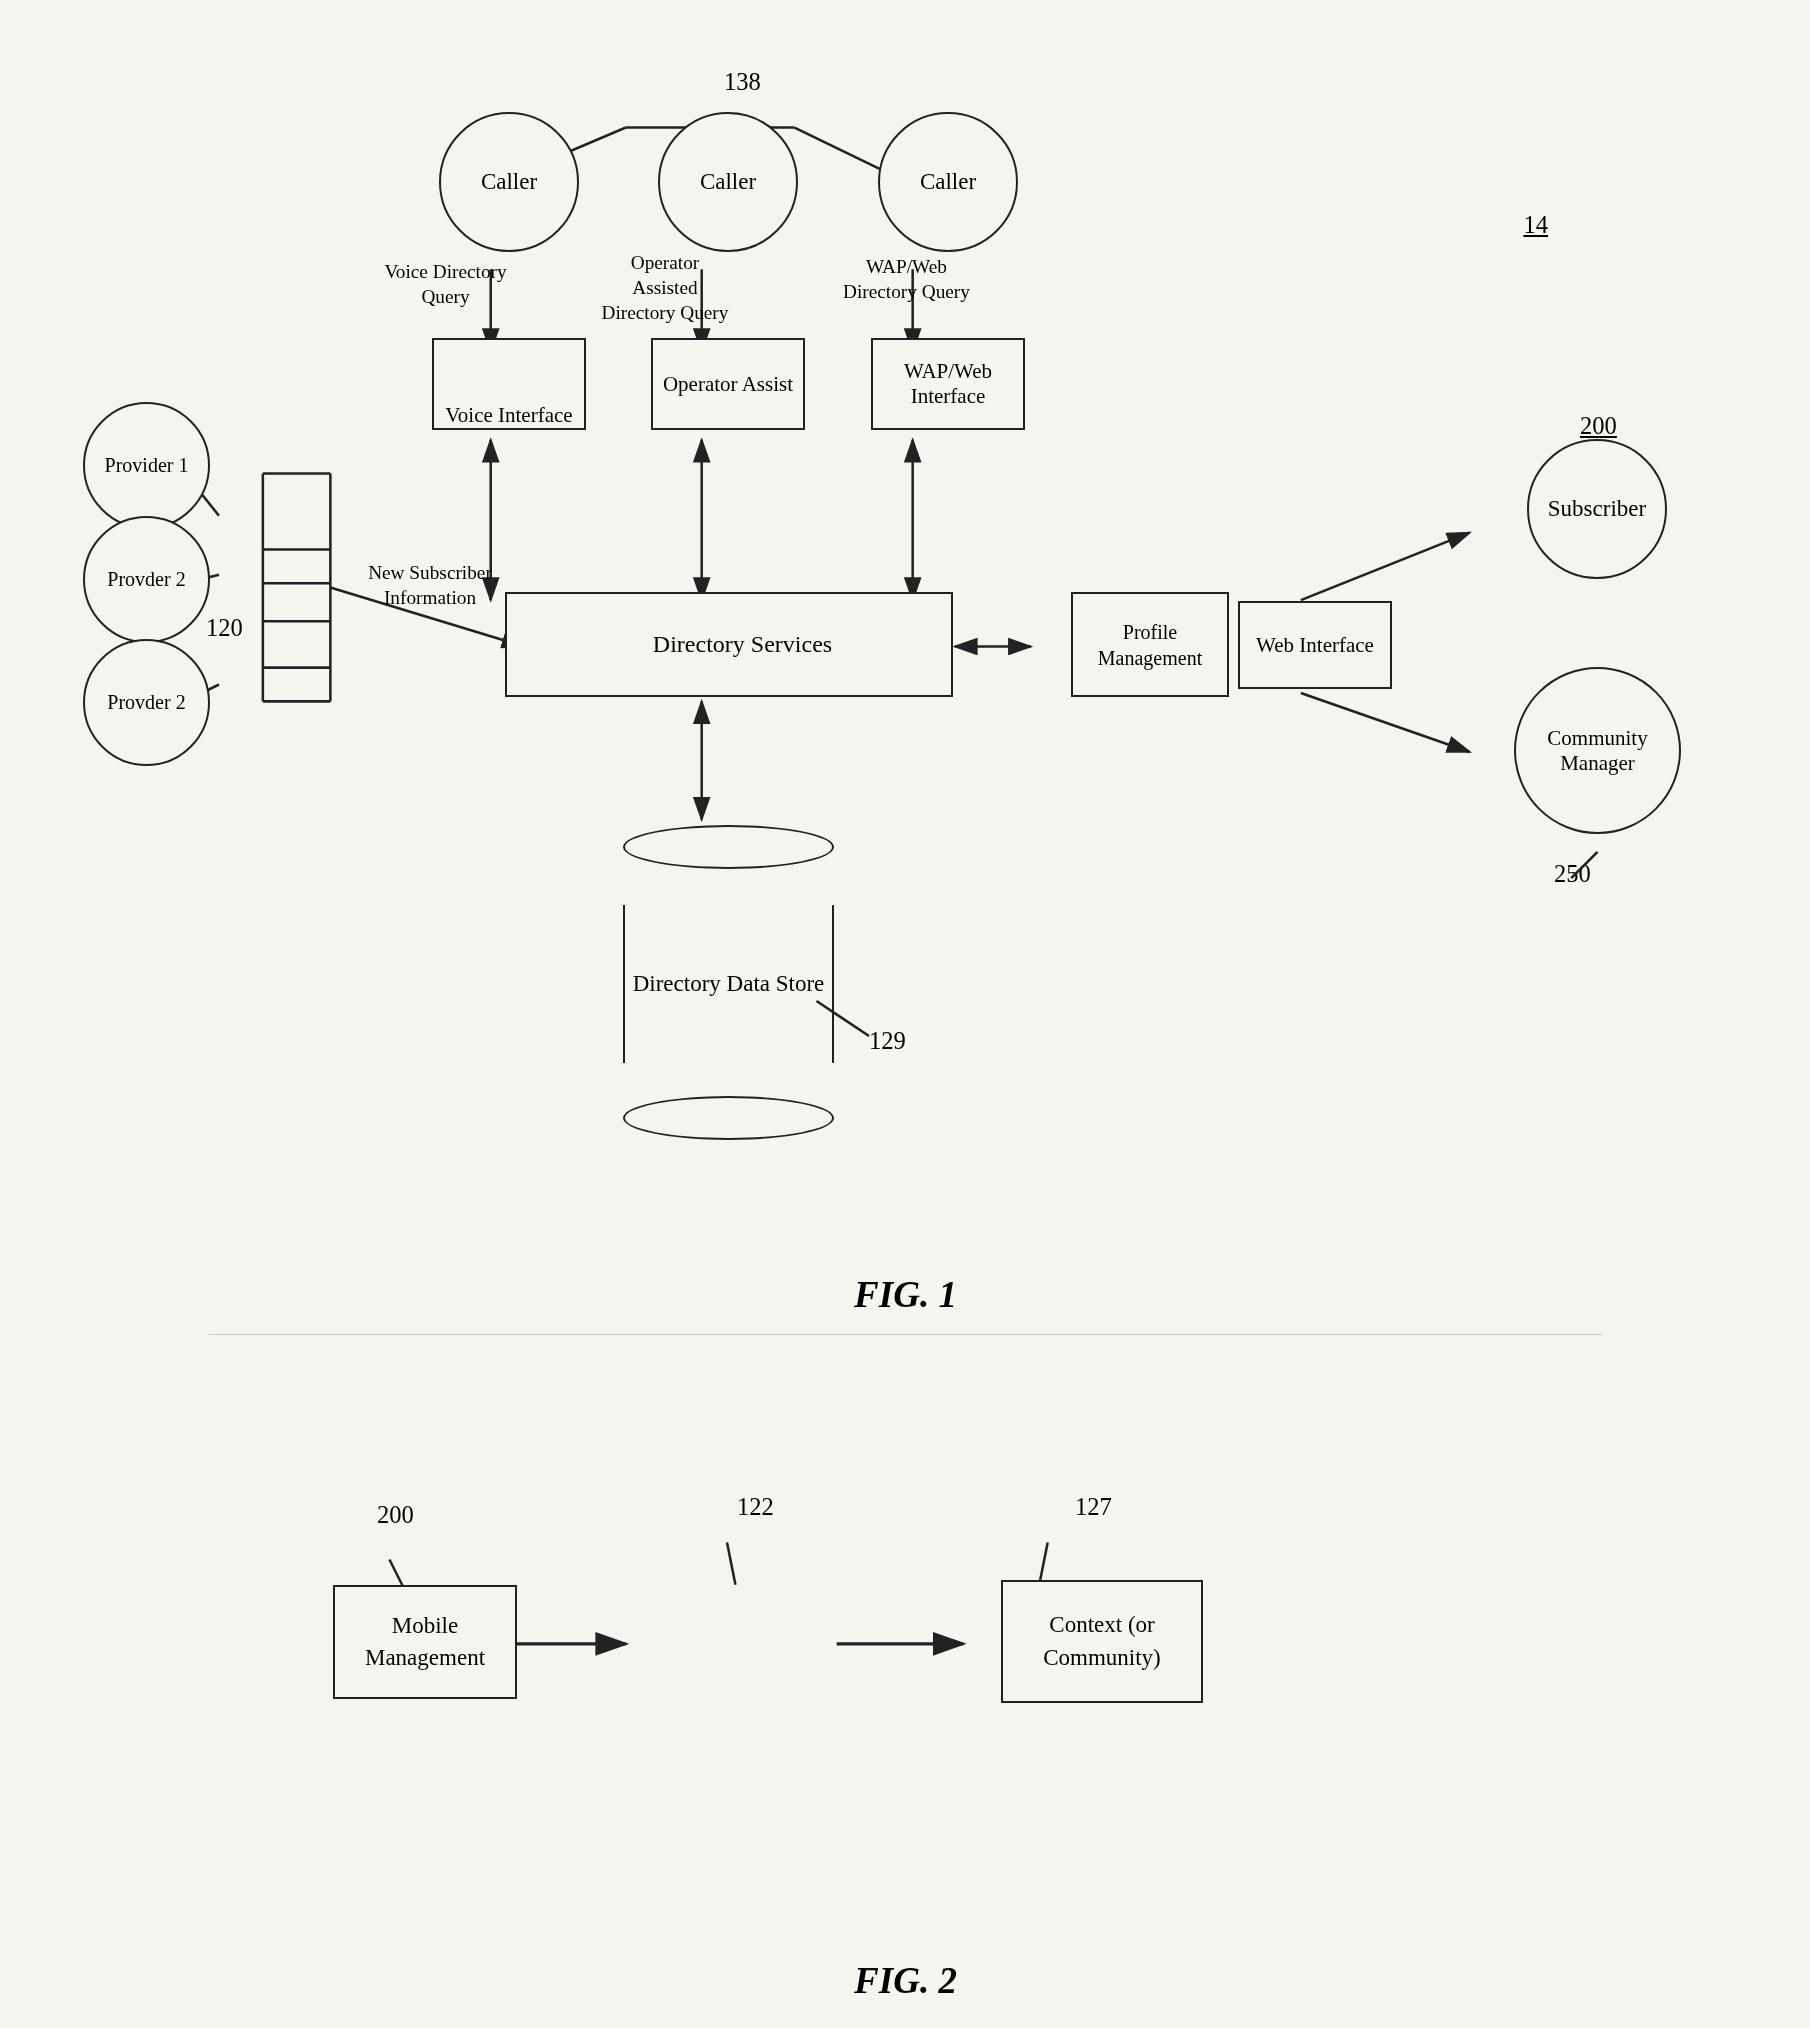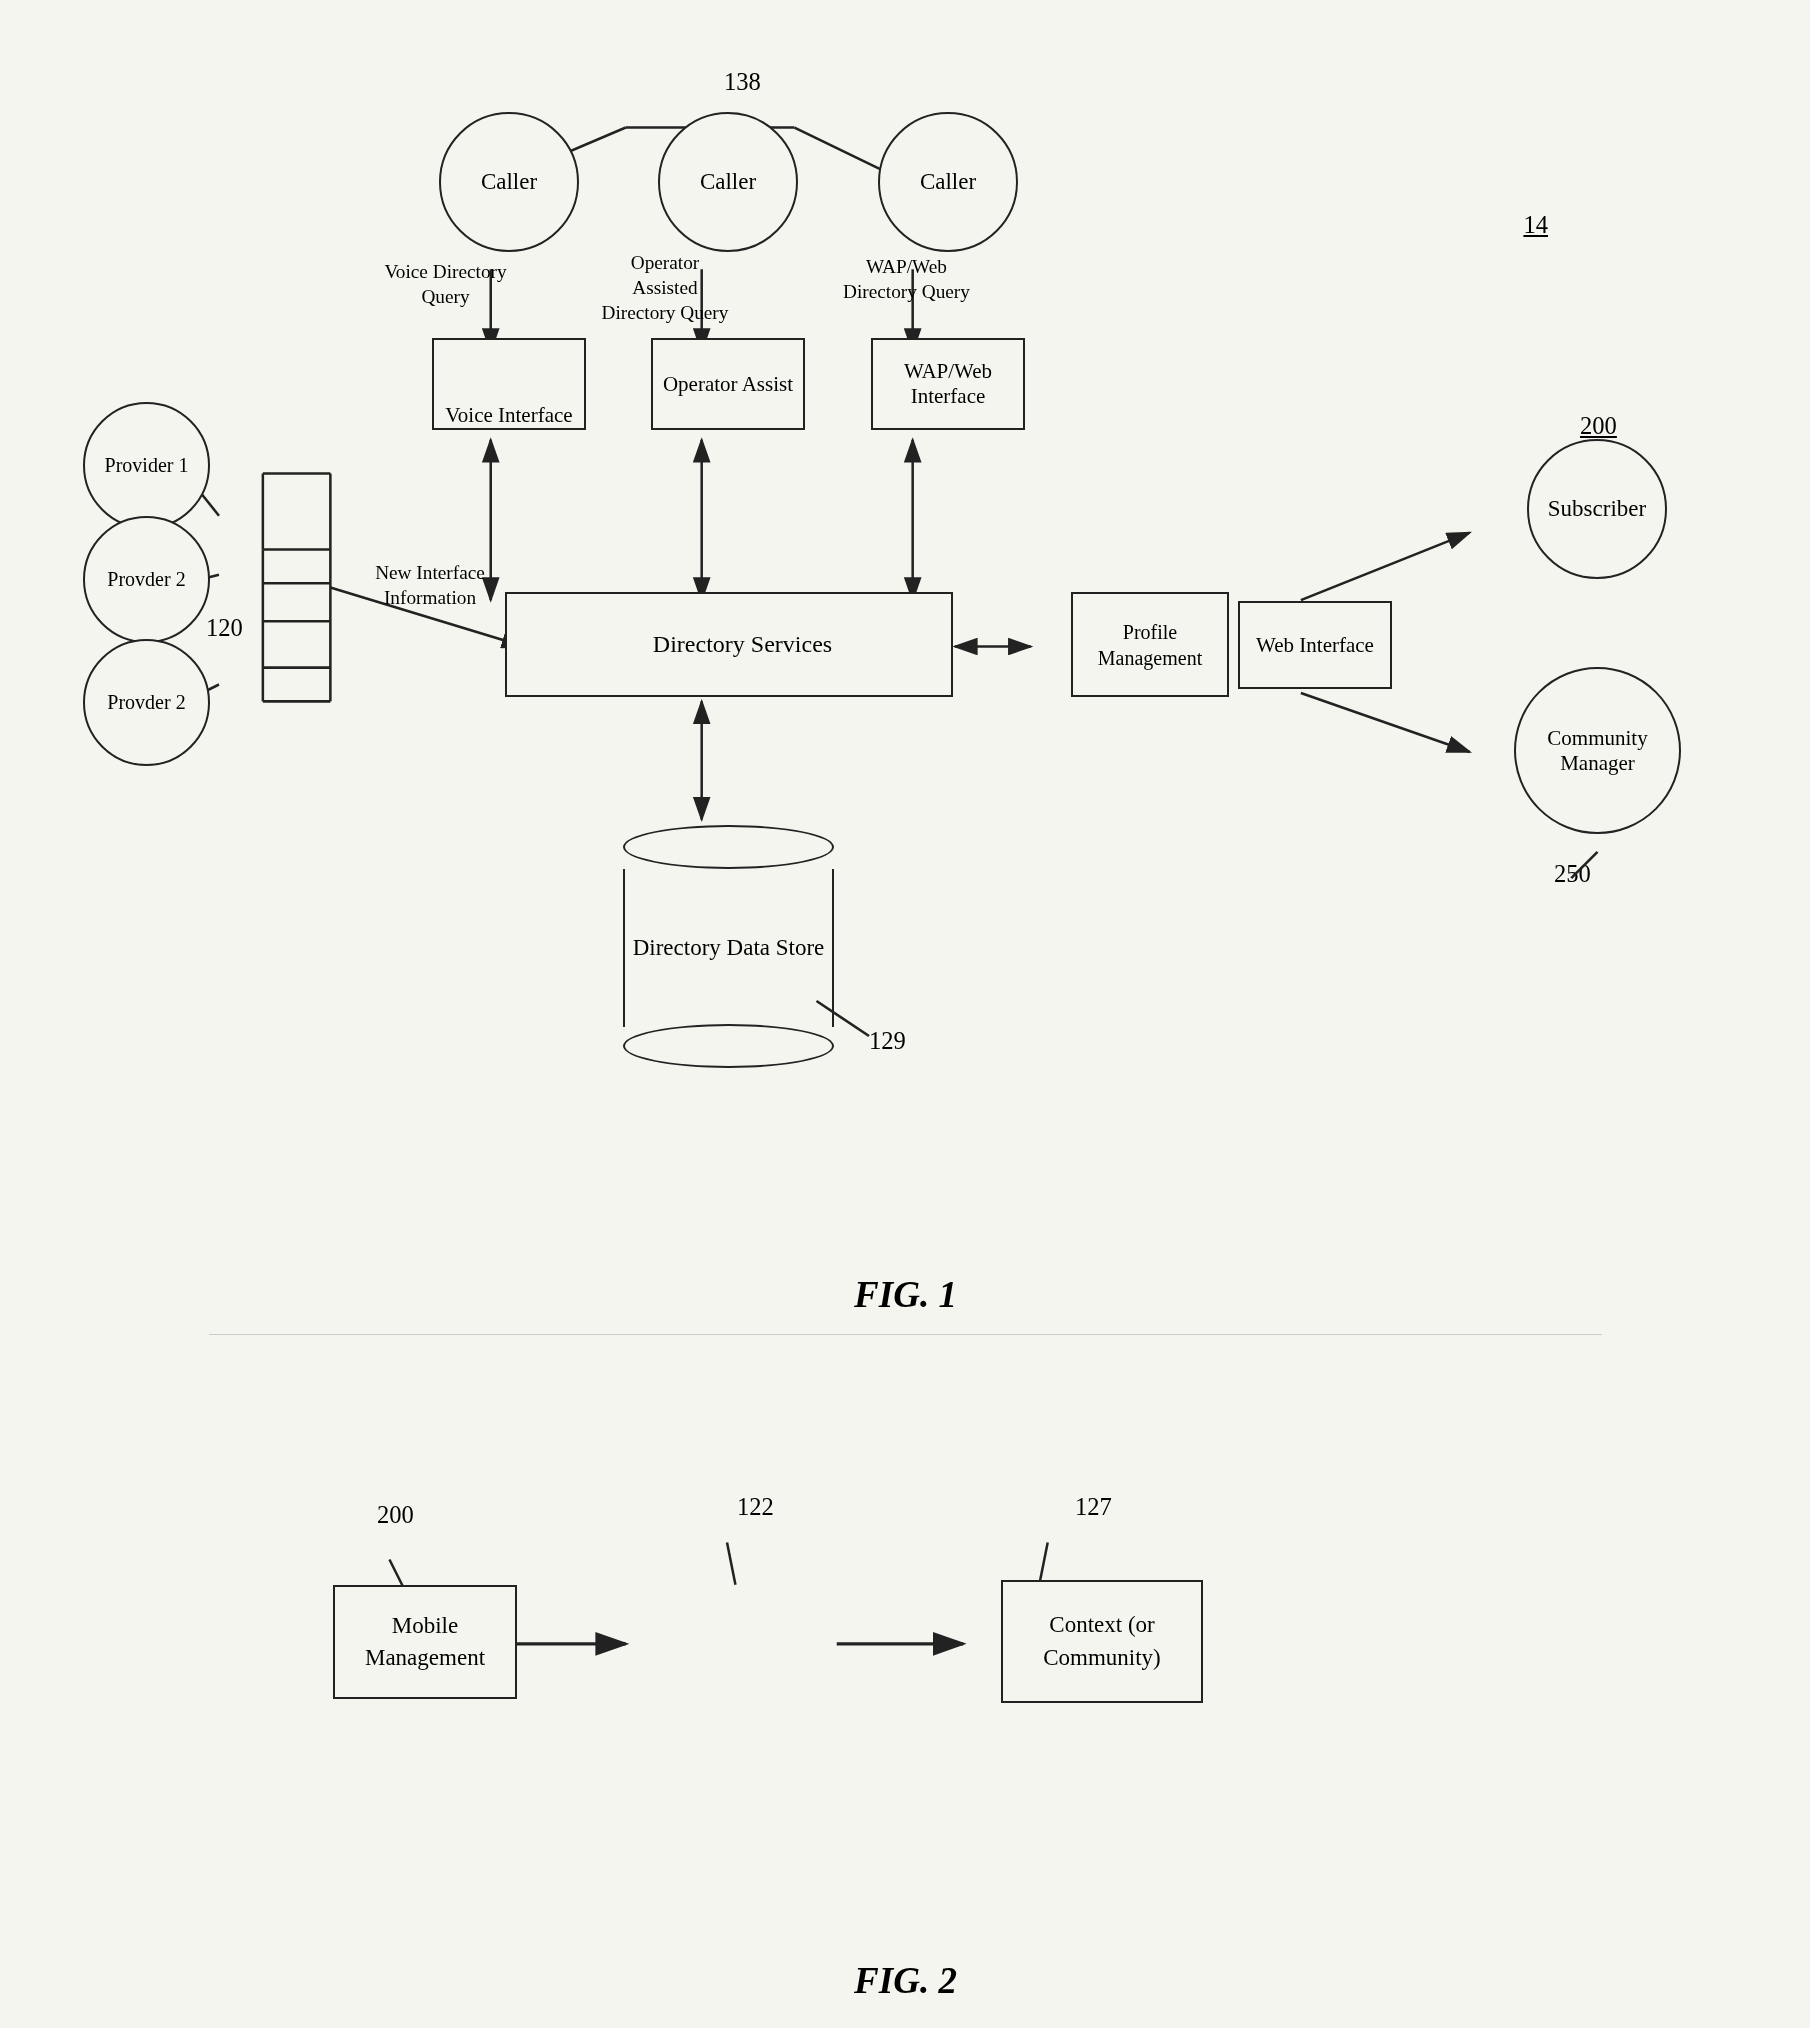--- a/index.html
+++ b/index.html
@@ -61,20 +61,21 @@
       position: absolute;
     }
 
     
     .cylinder {
       position: absolute;
       display: flex;
       flex-direction: column;
       align-items: center;
       justify-content: center;
+      gap: 36px;
     }
 
     .cylinder-body {
       border: 2.6px solid #222;
       border-top: none;
       border-bottom: none;
       background: #f5f5f0;
       width: 211px;
       height: 158px;
       position: relative;
@@ -304,21 +305,21 @@
     </div>
     <div class="circle" style="width:127px;height:127px;top:481px;left:48px;">
       <span style="font-size:20px;">Provder 2</span>
     </div>
     <div class="circle" style="width:127px;height:127px;top:604px;left:48px;">
       <span style="font-size:20px;">Provder 2</span>
     </div>
 
     <div class="ref-num" style="top:579px;left:171px;">120</div>
 
-    <div class="text-label" style="top:525px;left:316px;width:158px;font-size:19.3px;line-height:1.3;">New Interface
+    <div class="text-label" style="top:525px;left:316px;width:158px;font-size:19.3px;line-height:1.3;">New Subscriber
 Information</div>
 
     <div class="fig-label" style="position:absolute;bottom:17.6px;left:50%;transform:translateX(-50%);">FIG. 1</div>
 
   </div>
 
   <div style="width:80%;margin:0 auto 26px auto;border-top:0.9px solid #ccc;"></div>
 
   <div class="fig2-container">
 

